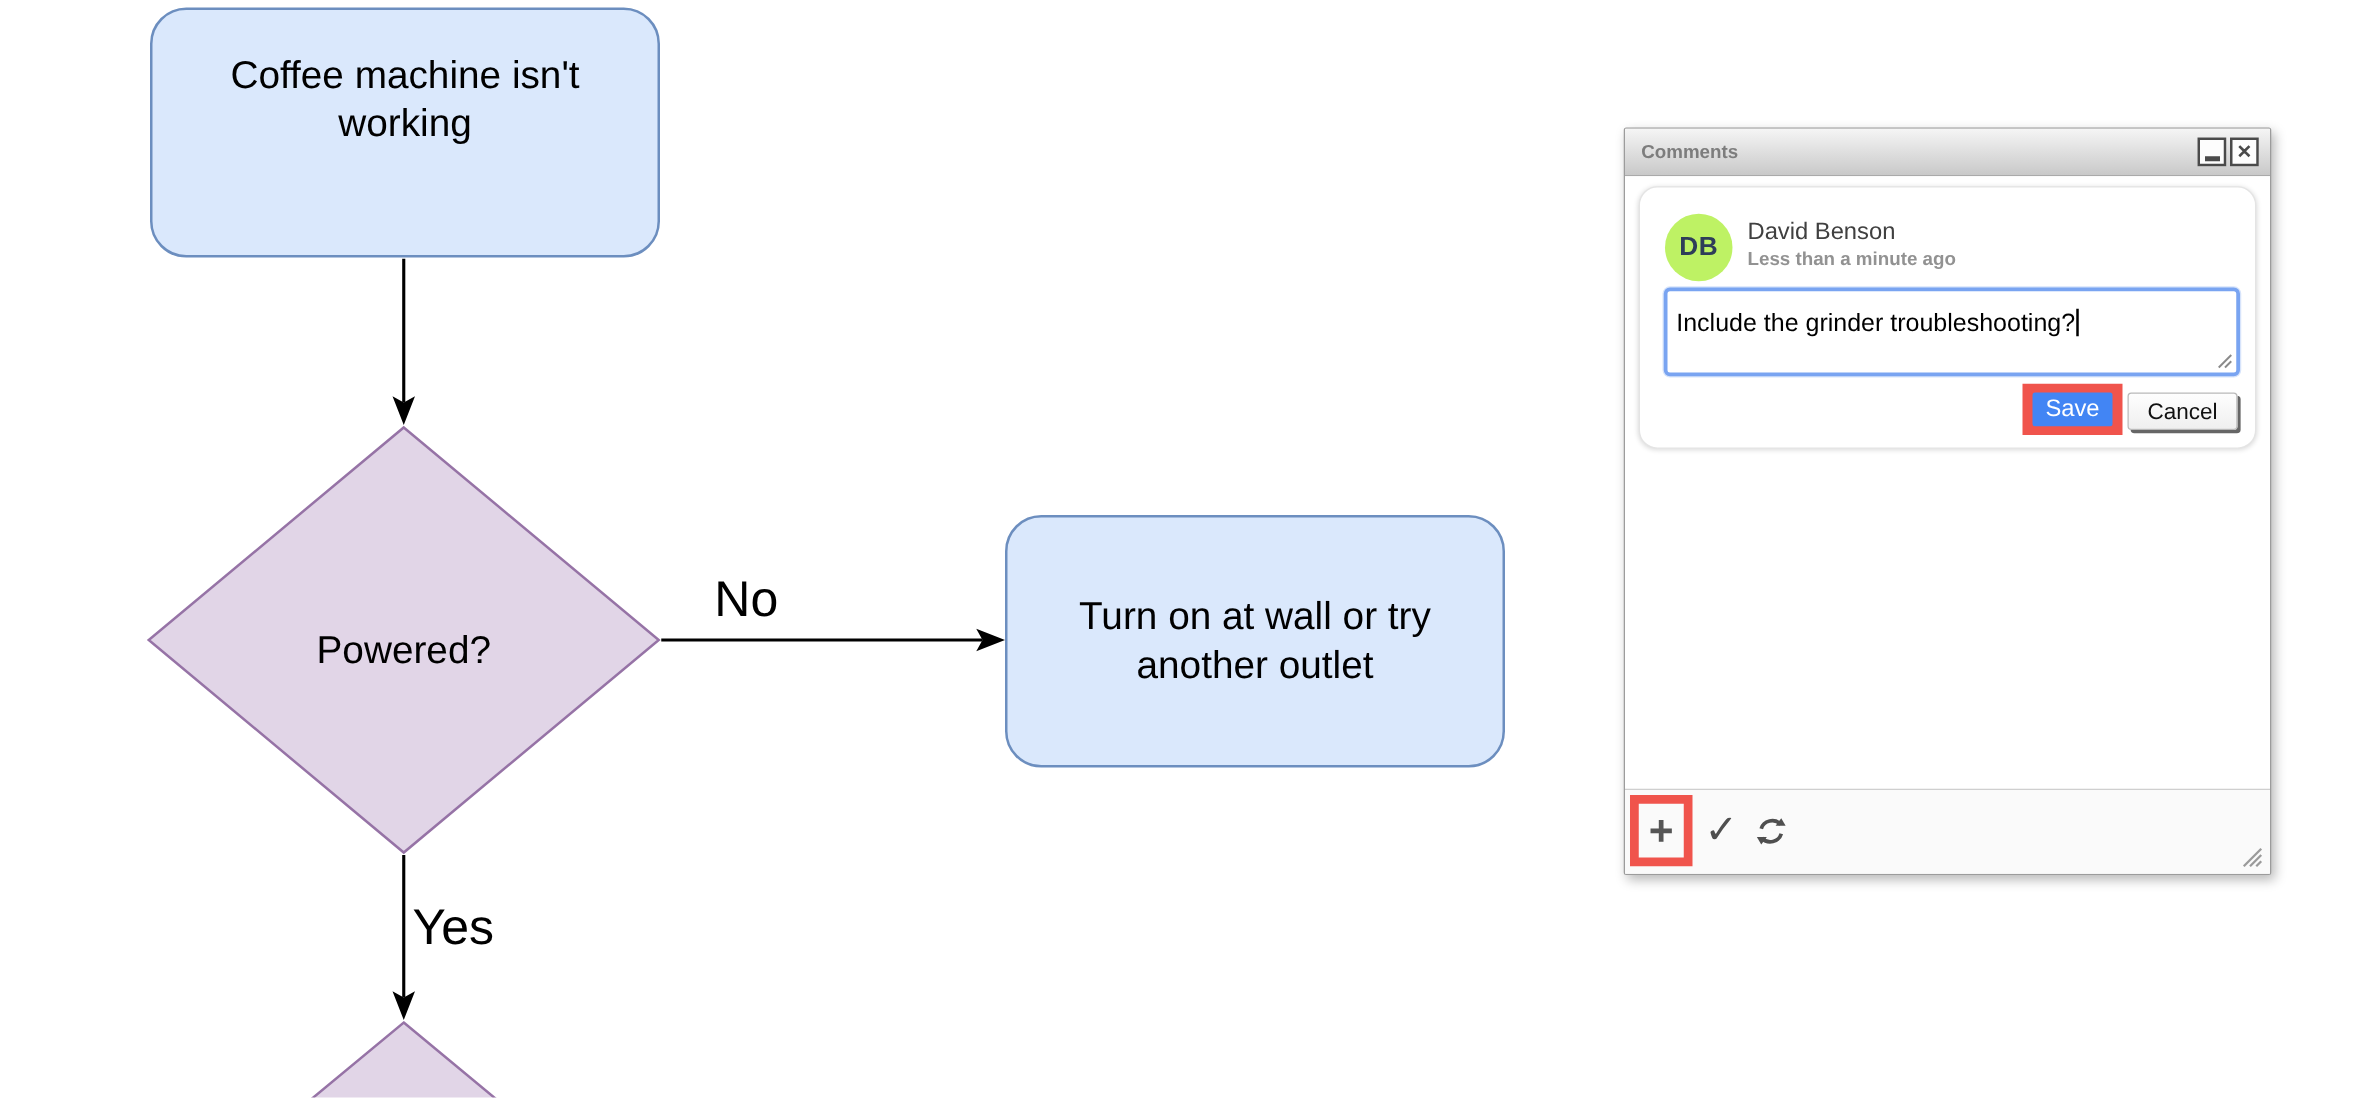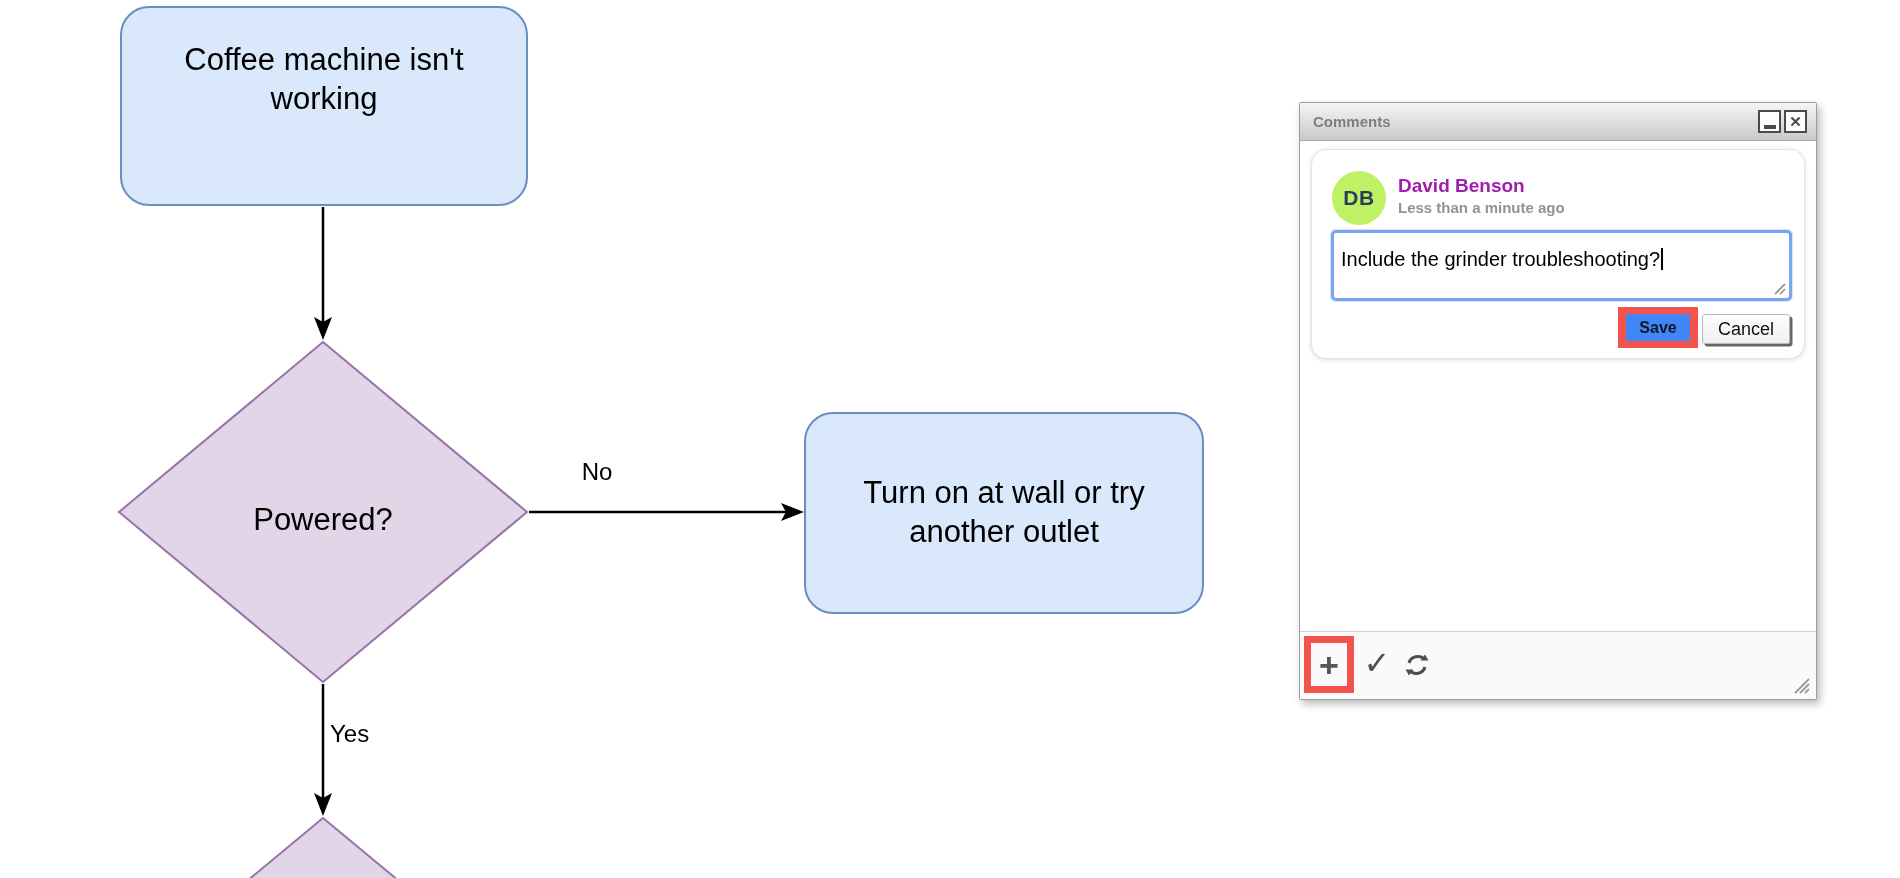--- a/index.html
+++ b/index.html
@@ -2,53 +2,53 @@
 <html><head>
 <meta charset="utf-8">
 <style>
   html,body{margin:0;padding:0;background:#fff;}
   body{width:1900px;height:878px;overflow:hidden;position:relative;
        font-family:"Liberation Sans","DejaVu Sans",sans-serif;}
   .canvas{position:absolute;inset:0;}
   .flow-svg{position:absolute;left:0;top:0;}
   .flow-label{position:absolute;display:flex;align-items:center;justify-content:center;
     text-align:center;font-size:31px;line-height:1.25;color:#000;}
-  .edge-label{position:absolute;font-size:24px;color:#000;}
+  .edge-label{position:absolute;font-size:40px;color:#000;}
 
   
   .comments-panel{position:absolute;left:1299px;top:102px;width:518px;height:598px;
     background:#fff;border:1px solid #9c9c9c;border-radius:2px;
     box-shadow:3px 4px 9px rgba(0,0,0,.28);box-sizing:border-box;display:flex;flex-direction:column;}
   .panel-titlebar{height:38px;flex:0 0 38px;background:linear-gradient(#f5f5f5,#c9c9c9);
     border-bottom:1px solid #aaa;display:flex;align-items:center;padding:0 9px 0 13px;
     box-sizing:border-box;cursor:move;}
   .panel-title{font-size:15px;font-weight:bold;color:#7d7d7d;flex:1;}
   .win-btn{width:23px;height:23px;box-sizing:border-box;border:2px solid #4a4a4a;background:#fdfdfd;
     margin-left:3px;padding:0;display:flex;align-items:flex-end;justify-content:center;cursor:pointer;}
   .min-glyph{display:block;width:12px;height:4px;background:#4a4a4a;margin-bottom:2px;}
   .close-glyph{font-size:15px;font-weight:900;color:#4a4a4a;line-height:19px;align-self:center;}
 
   .panel-content{flex:1;position:relative;background:#fff;}
   .comment-card{position:absolute;left:11px;top:8px;width:494px;height:210px;background:#fff;
     border:1px solid #e4e4e4;border-radius:15px;box-shadow:0 1px 4px rgba(0,0,0,.15);box-sizing:border-box;}
   .avatar{position:absolute;left:20px;top:21px;width:54px;height:54px;border-radius:50%;
     background:#bef264;color:#2E3D59;font-size:21px;font-weight:bold;
     display:flex;align-items:center;justify-content:center;letter-spacing:.5px;}
-  .comment-author{position:absolute;left:86px;top:25px;font-size:19px;font-weight:bold;color:#a21caf;}
+  .comment-author{position:absolute;left:86px;top:25px;font-size:19px;font-weight:normal;color:#404040;}
   .comment-time{position:absolute;left:86px;top:49px;font-size:15px;color:#929292;font-weight:bold;}
   .comment-input{position:absolute;left:19px;top:80px;width:461px;height:71px;box-sizing:border-box;
     border:3px solid #79A4F1;border-radius:5px;background:#fff;padding:13px 7px;
     font-size:20px;color:#000;line-height:1.3;overflow:hidden;cursor:text;
     box-shadow:0 0 0 1px rgba(121,164,241,.3);}
   .comment-input .draft::after{content:"";display:inline-block;width:2px;height:22px;
     background:#000;vertical-align:-4px;margin-left:1px;}
   .ta-grip{position:absolute;right:3px;bottom:3px;}
   .save-highlight{position:absolute;left:306px;top:157px;background:#F0544C;padding:7px 8px;}
-  .save-btn{display:block;width:64px;height:27px;background:#4285F4;color:#0f172a;border:none;
-    font-size:16px;font-weight:700;font-family:inherit;border-radius:2px;cursor:pointer;padding:0;}
+  .save-btn{display:block;width:64px;height:27px;background:#4285F4;color:#ffffff;border:none;
+    font-size:19px;font-weight:400;font-family:inherit;border-radius:2px;cursor:pointer;padding:0;}
   .cancel-btn{position:absolute;left:390px;top:164px;width:88px;height:30px;box-sizing:border-box;
     background:linear-gradient(#fefefe,#efefef);border:1px solid #b9b9b9;border-radius:3px;
     font-size:18px;color:#111;font-family:inherit;cursor:pointer;
     box-shadow:2.5px 2.5px 0 rgba(85,85,85,.9);}
 
   .panel-toolbar{flex:0 0 67px;position:relative;background:#fafafa;border-top:1px solid #cfcfcf;}
   .plus-highlight{position:absolute;left:4px;top:4px;width:50px;height:57px;box-sizing:border-box;
     border:7px solid #F0544C;display:flex;align-items:center;justify-content:center;}
   .icon-plus{font-size:34px;font-weight:600;color:#555;line-height:1;cursor:pointer;}
   .icon-check{position:absolute;left:60px;top:12px;width:34px;font-size:32px;color:#4f4f4f;

